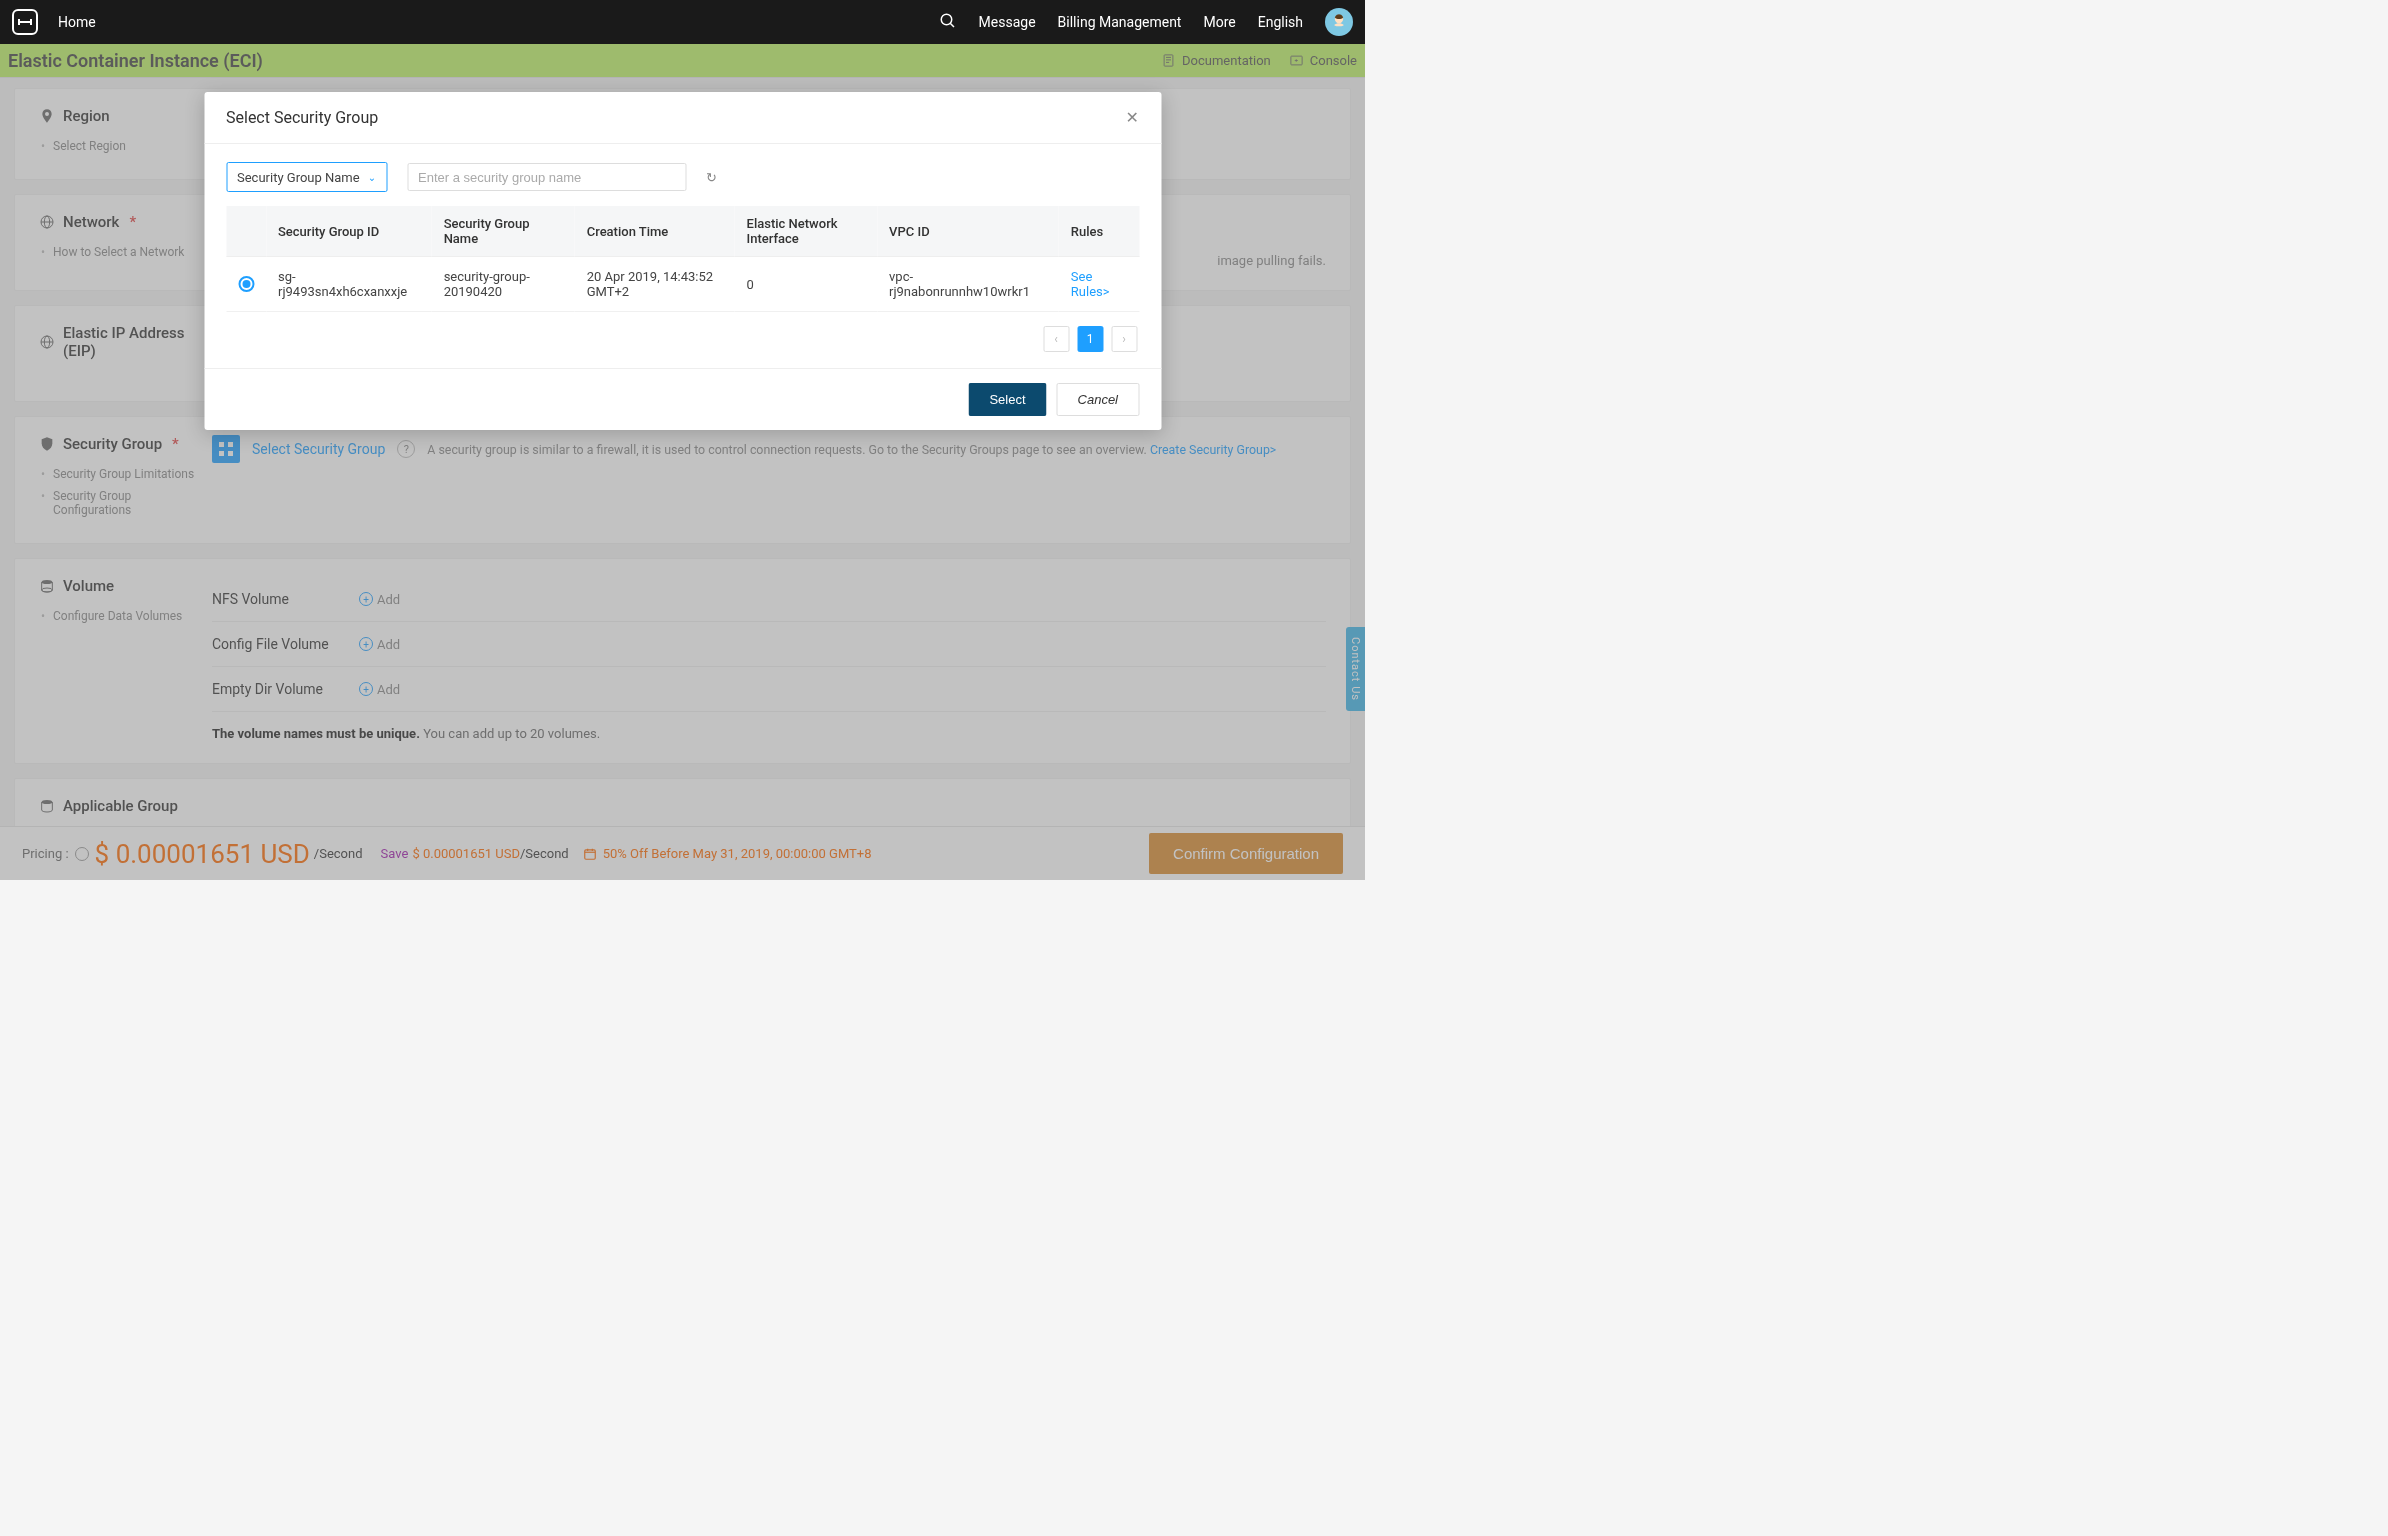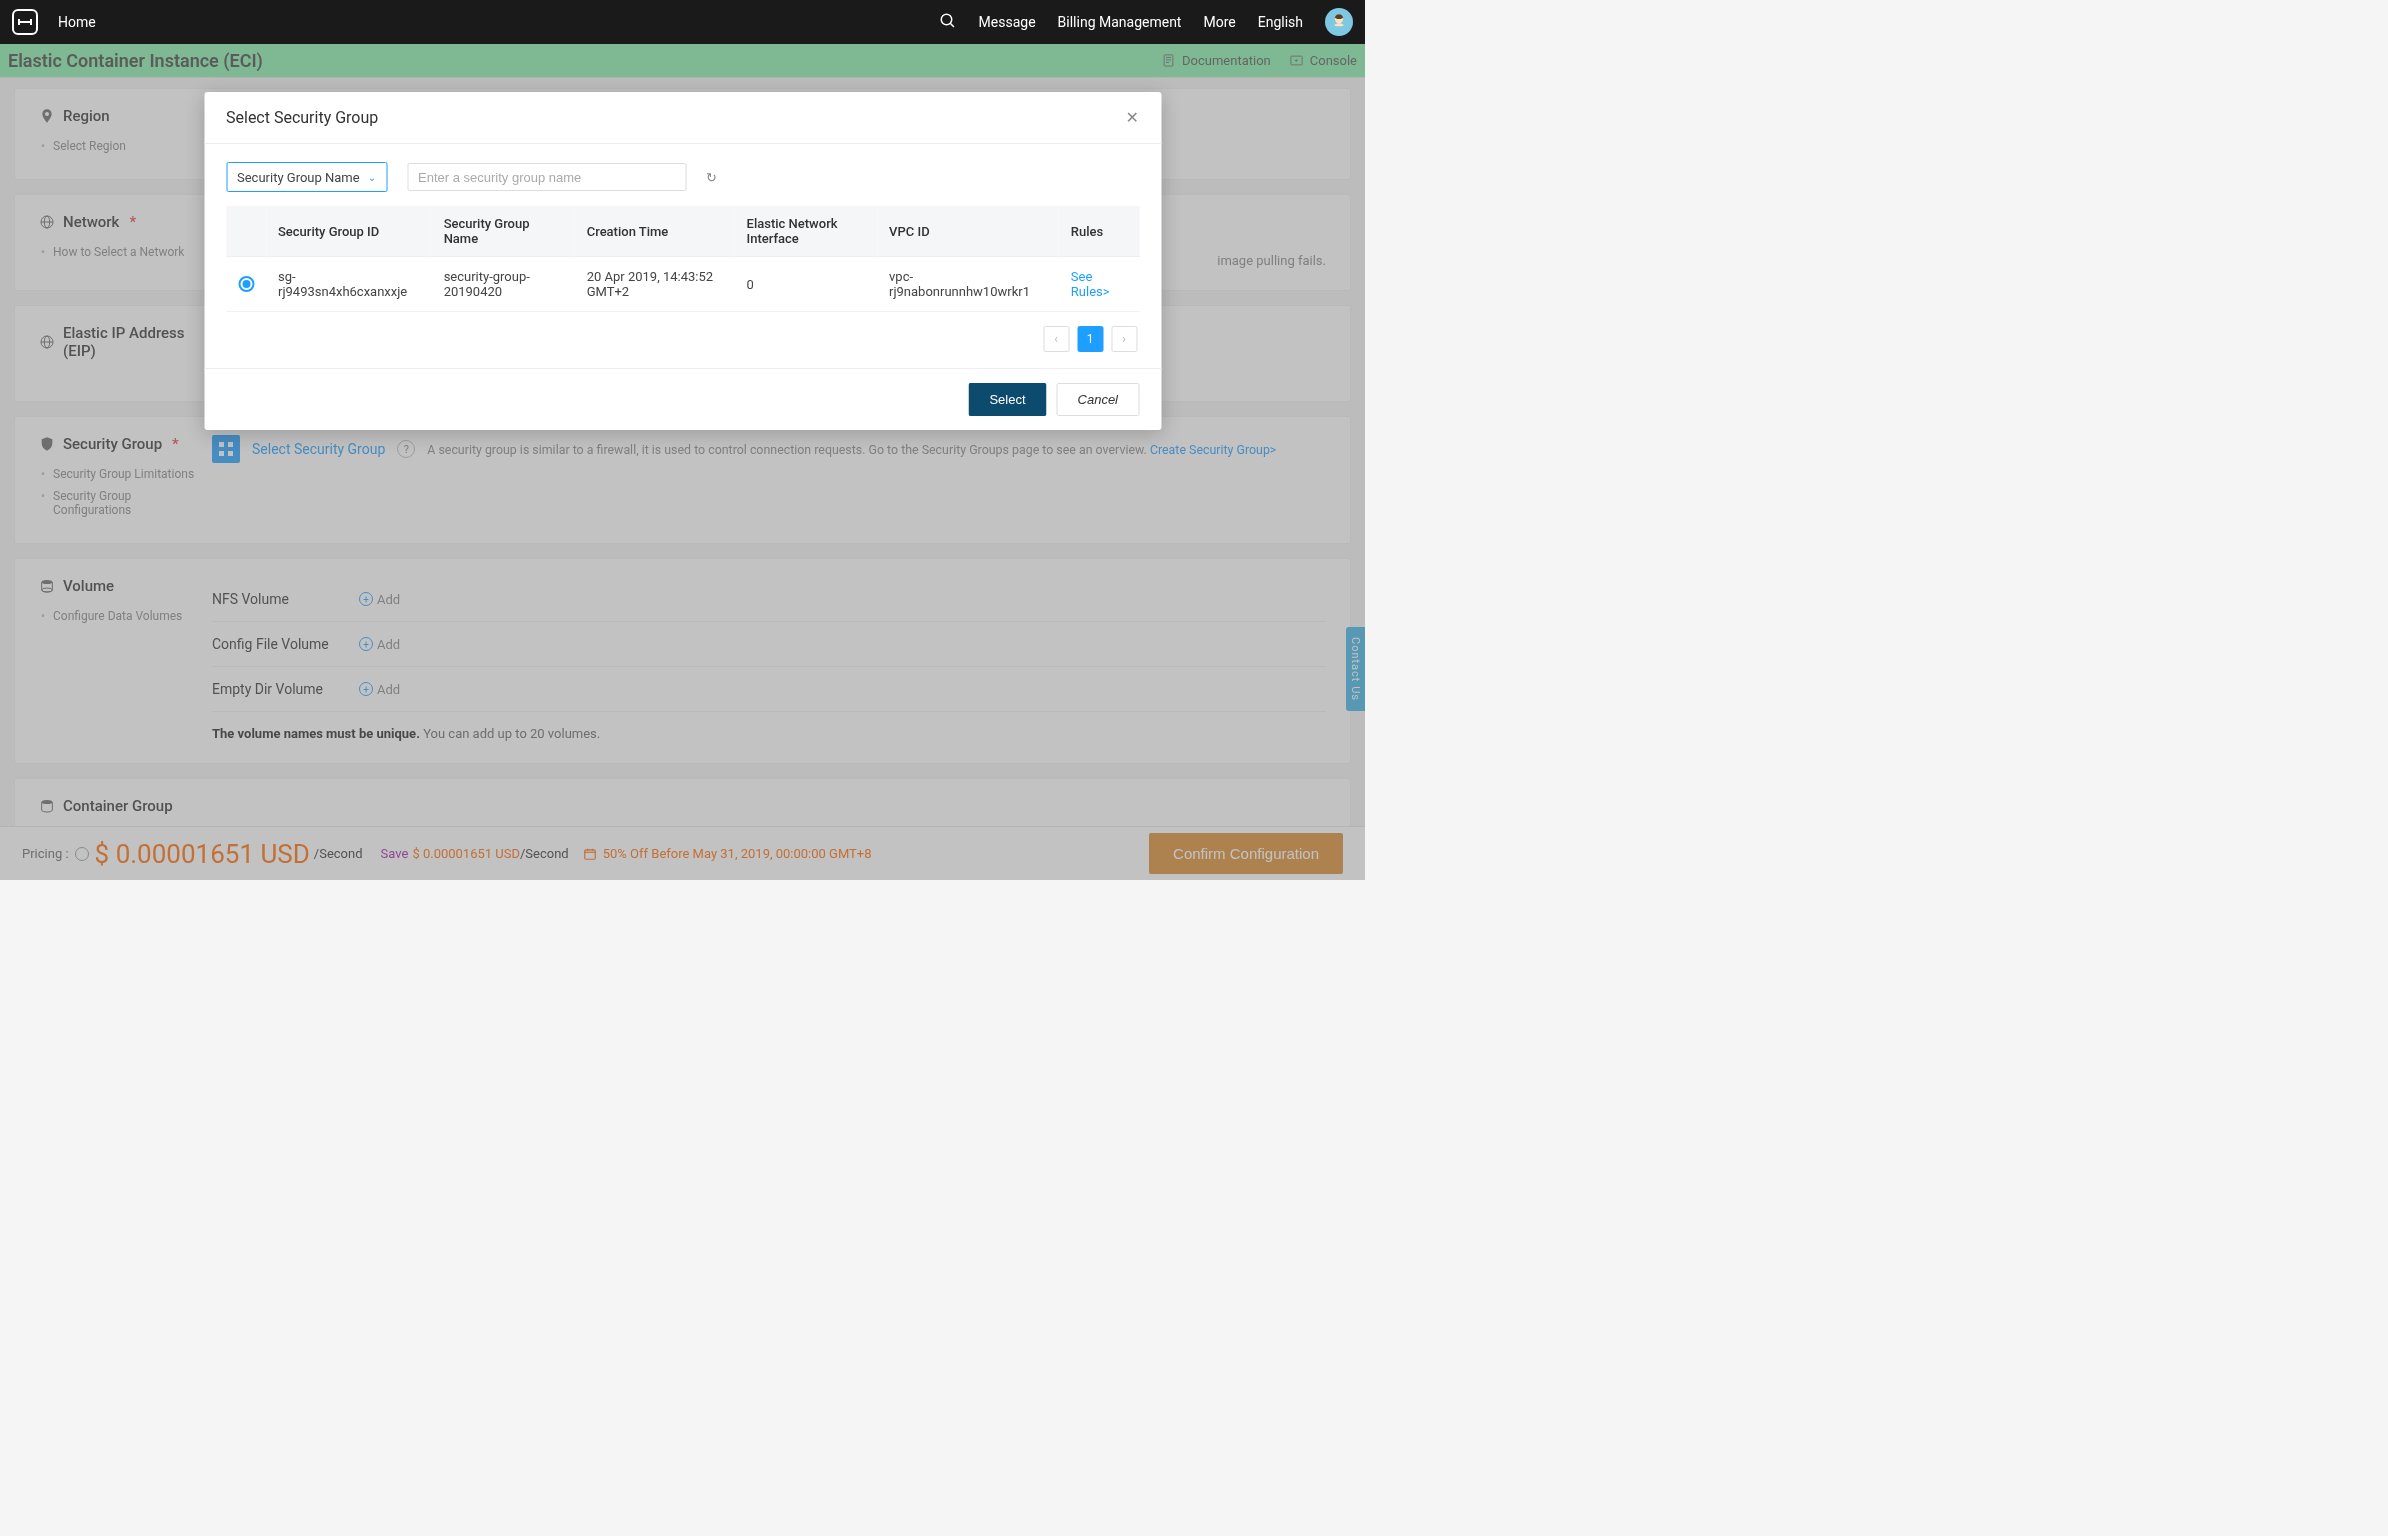--- a/index.html
+++ b/index.html
@@ -29,21 +29,21 @@
 .navbar .logo-inner::before{left:-2px;} .navbar .logo-inner::after{right:-2px;}
 .navbar .nav-left a { color:#fff; text-decoration:none; font-size:14px; }
 .navbar .nav-right { margin-left:auto; display:flex; align-items:center; gap:22px; }
 .navbar .nav-right a { color:#fff; text-decoration:none; font-size:14px;text-align:right; }
 .navbar .search-ic svg { width:18px; height:18px; }
 .avatar { width:28px; height:28px; border-radius:50%; background:#7ec8e3; display:flex; align-items:center; justify-content:center; overflow:hidden;}
 .avatar svg { width:24px; height:24px; }
 
 
 .subheader {
-  background:#86efac;
+  background:#bef264;
   border-bottom:1px solid #e5e5e5;
   height:34px;
   display:flex;
   align-items:center;
   padding:0 8px;
 }
 .subheader .title { font-size:18px; font-weight:600; color:#444; }
 .subheader .right { margin-left:auto; display:flex; align-items:center; gap:18px; color:#555; font-size:13px;}
 .subheader .rlink { display:flex; align-items:center; gap:6px; cursor:pointer;}
 .subheader svg{ width:15px; height:15px; }
@@ -335,21 +335,21 @@
     </div>
   </div>
 
   <div class="panel" style="padding-bottom:30px;">
     <div class="side">
       <div class="label">
         <svg class="ic" viewBox="0 0 24 24" fill="#666">
             <ellipse cx="12" cy="6" rx="8" ry="3"></ellipse>
             <path d="M4 6v12c0 1.7 3.6 3 8 3s8-1.3 8-3V6" fill="none" stroke="#666" stroke-width="1.5"></path>
           </svg>
-        <span>Container Group</span>
+        <span>Applicable Group</span>
       </div>
     </div>
     <div class="main"></div>
   </div>
 
 </div>
 
 <div class="footer">
   <span class="plabel">Pricing :</span>
   <span class="clock"></span>

